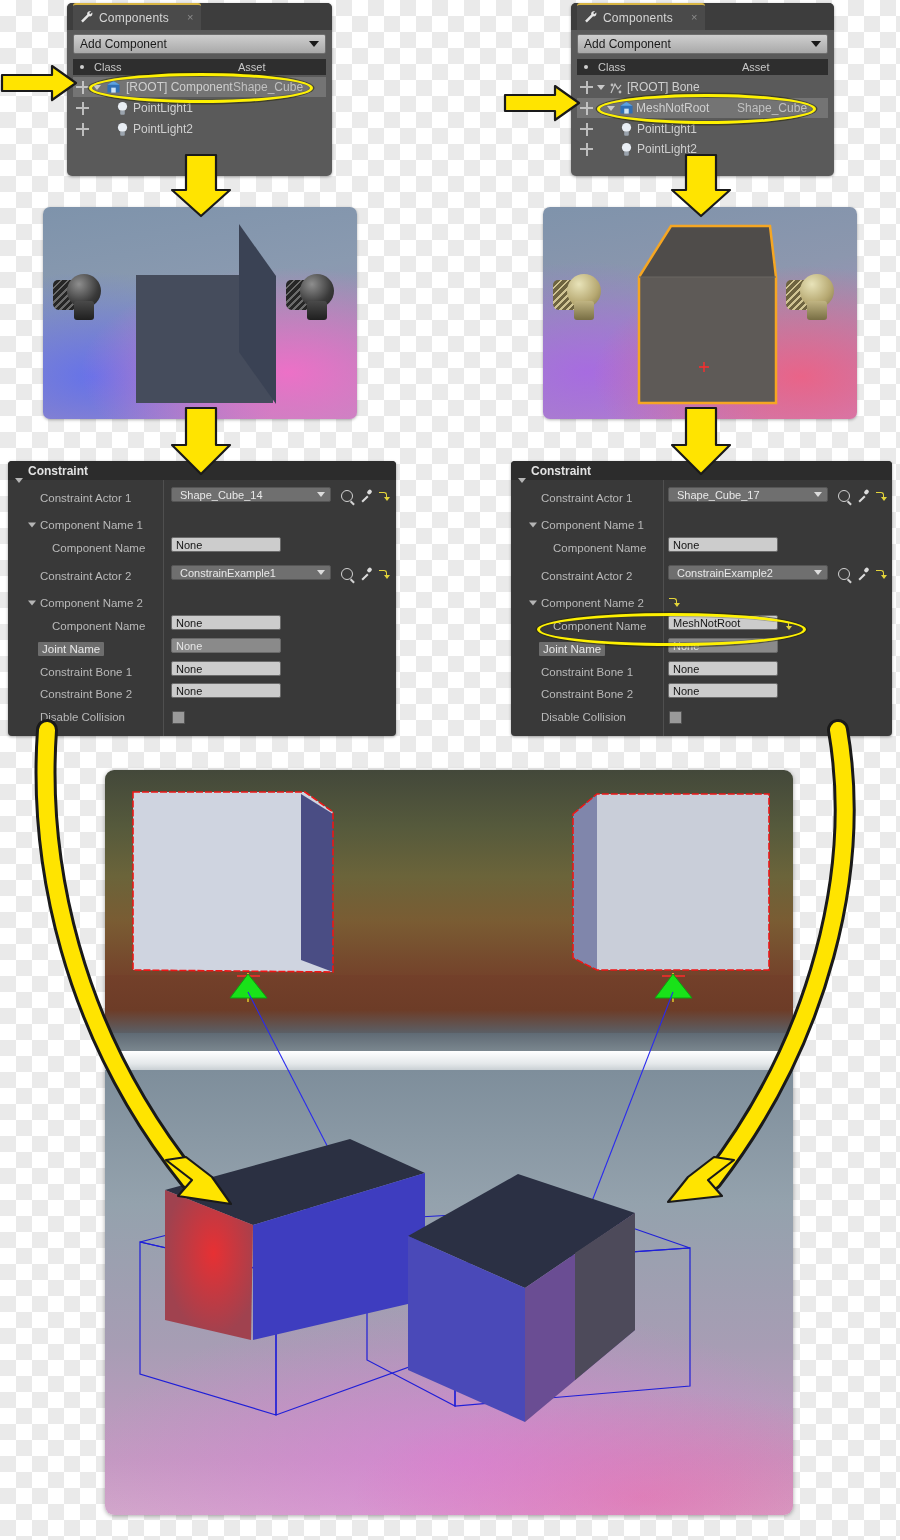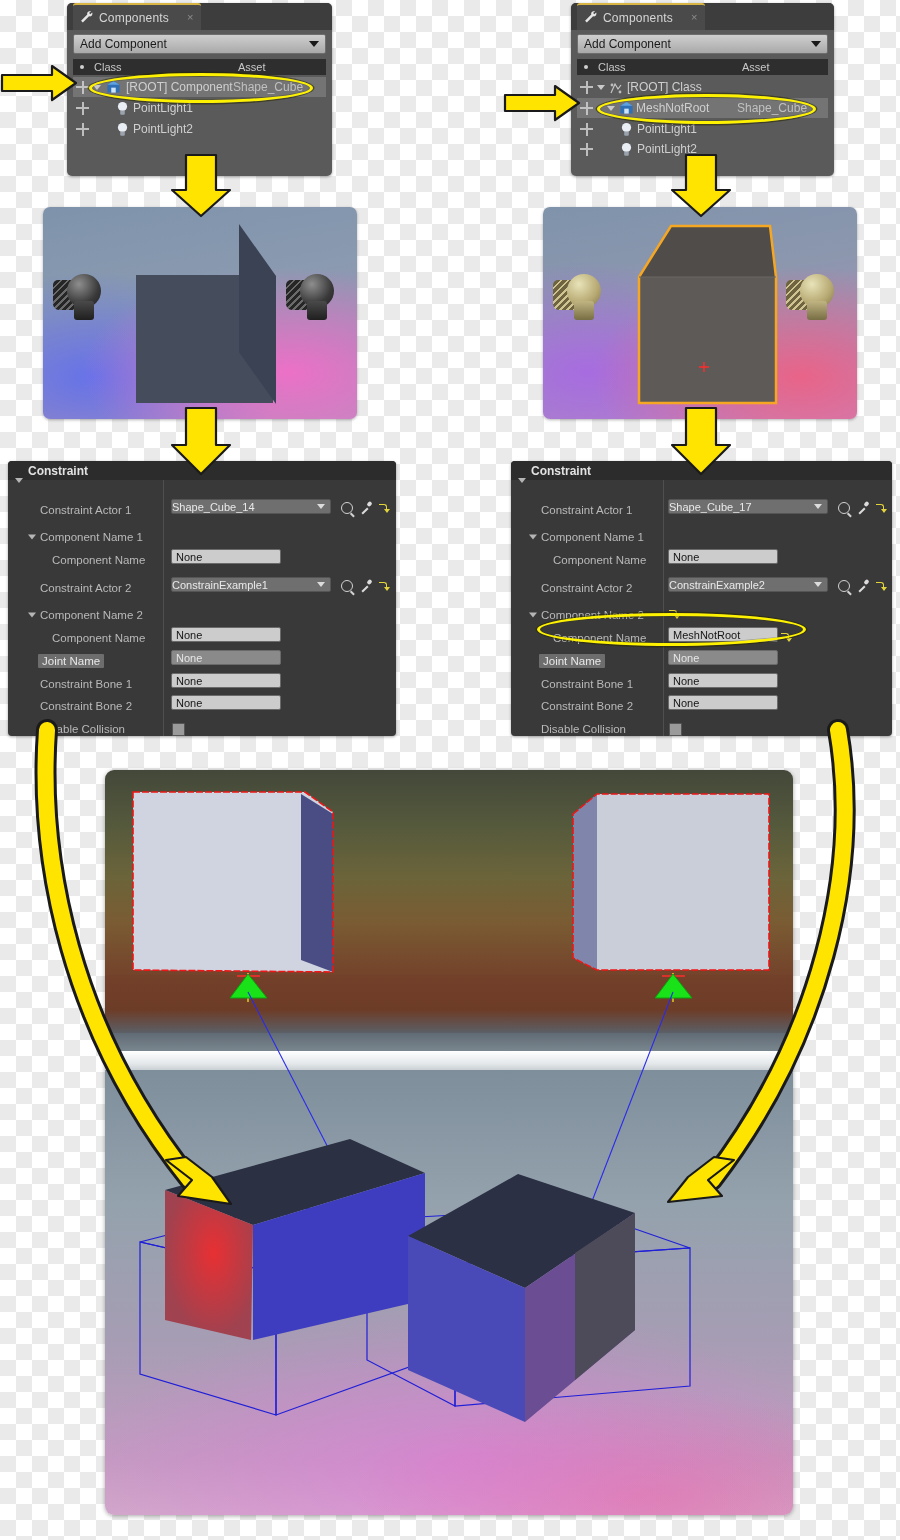--- a/index.html
+++ b/index.html
@@ -133,36 +133,36 @@
     position:absolute;background:#393939;border-radius:4px;overflow:hidden;
     box-shadow:0 1px 3px rgba(0,0,0,.35);
   }
   .cons-header{
     height:19px;background:#2c2c2c;display:flex;align-items:center;
     padding-left:7px;box-sizing:border-box;
   }
   .cons-title{color:#e2e2e2;font-size:12px;font-weight:bold;margin-left:5px;}
   .cons-body{position:relative;}
   .gutter{position:absolute;top:0;bottom:0;width:1px;background:#4f4f4f;}
-  .crow{position:absolute;left:0;right:0;height:22px;margin-top:12px;}
+  .crow{position:absolute;left:0;right:0;height:22px;}
   .clabel{
     position:absolute;color:#b9b9b9;font-size:11.5px;top:50%;transform:translateY(-50%);
     white-space:nowrap;
   }
   .clabel.sel{background:#6d6d6d;color:#e8e8e8;padding:1px 4px;border-radius:1px;}
   .cexp{
     position:absolute;top:50%;transform:translateY(-50%);
     width:0;height:0;border-left:4px solid transparent;border-right:4px solid transparent;
     border-top:5px solid #b5b5b5;
   }
   .combo{
     position:absolute;height:15px;background:#6f6f6f;border:1px solid #555;
     border-radius:2px;display:flex;align-items:center;box-sizing:border-box;
   }
-  .combo .val{color:#e9e9e9;font-size:11px;padding-left:0;flex:1;white-space:nowrap;}
+  .combo .val{color:#e9e9e9;font-size:11px;padding-left:8px;flex:1;white-space:nowrap;}
   .combo .cd{
     width:0;height:0;border-left:4px solid transparent;border-right:4px solid transparent;
     border-top:5px solid #dcdcdc;margin-right:5px;
   }
   .txtfield{
     position:absolute;height:15px;background:#cccccc;border:1px solid #6a6a6a;
     border-radius:2px;display:flex;align-items:center;box-sizing:border-box;
   }
   .txtfield.dim{background:#8a8a8a;}
   .txtfield .val{color:#151515;font-size:11px;padding-left:4px;white-space:nowrap;}
@@ -307,21 +307,21 @@
   <div class="tree-row" style="top:74px;">
     <span class="drag-h"></span>
     <span class="tri-down" style="margin-left:4px;"></span>
     <span class="sk-icon" style="margin-left:4px;">
       <svg viewBox="0 0 14 13" width="14" height="13">
         <path d="M2 11 L6 2 L9 7 L12 3" stroke="#c6c6c6" stroke-width="1.2" fill="none"></path>
         <circle cx="3" cy="3" r="1.4" fill="#bdbdbd"></circle>
         <circle cx="11" cy="10" r="1.4" fill="#bdbdbd"></circle>
       </svg>
     </span>
-    <span class="row-label" style="margin-left:4px;">[ROOT] Class</span>
+    <span class="row-label" style="margin-left:4px;">[ROOT] Bone</span>
   </div>
 
   <div class="tree-row" style="top:95px;background:#747474;">
     <span class="drag-h"></span>
     <span class="tri-down" style="margin-left:14px;"></span>
     <span class="mesh-icon" style="margin-left:4px;">
       <svg viewBox="0 0 16 15" width="15" height="14">
         <path d="M8 1 1.5 5.2v8.3h13V5.2z" fill="#2f6fb5"></path>
         <path d="M8 1 1.5 5.2h13z" fill="#5ea2e0"></path>
         <rect x="5.6" y="8.2" width="4.8" height="5.3" fill="#cfe3f5"></rect>

